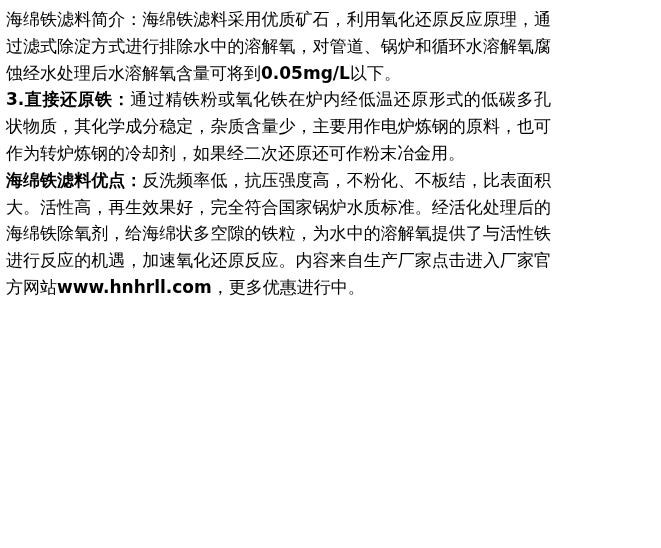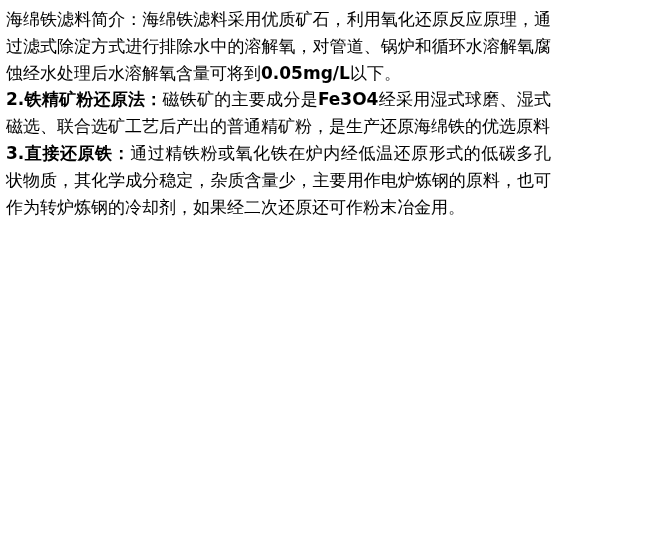--- a/index.html
+++ b/index.html
@@ -30,15 +30,15 @@
   }
   .b {
     font-weight: bold;
   }
 </style>
 </head>
 <body>
 
 <div class="doc">
   <p class="para"><span>海绵铁滤料简介：海绵铁滤料采用优质矿石，利用氧化还原反应原理，通过滤式除淀方式进行排除水中的溶解氧，对管道、锅炉和循环水溶解氧腐蚀经水处理后水溶解氧含量可将到</span><span class="b">0.05mg/L</span><span>以下。</span></p>
-  <p class="para"><span class="b">2.铁精矿粉还原法：</span><span>磁铁矿的主要成分是</span><span class="b">Fe3O4</span><span>经采用湿式球磨、湿式磁选、联合选矿工艺后产出的普通精矿粉，是生产还原海绵铁的优选原料</span></p>
   <p class="para"><span class="b">3.直接还原铁：</span><span>通过精铁粉或氧化铁在炉内经低温还原形式的低碳多孔状物质，其化学成分稳定，杂质含量少，主要用作电炉炼钢的原料，也可作为转炉炼钢的冷却剂，如果经二次还原还可作粉末冶金用。</span></p>
+  <p class="para"><span class="b">海绵铁滤料优点：</span><span>反洗频率低，抗压强度高，不粉化、不板结，比表面积大。活性高，再生效果好，完全符合国家锅炉水质标准。经活化处理后的海绵铁除氧剂，给海绵状多空隙的铁粒，为水中的溶解氧提供了与活性铁进行反应的机遇，加速氧化还原反应。内容来自生产厂家点击进入厂家官方网站</span><span class="b">www.hnhrll.com</span><span>，更多优惠进行中。</span></p>
 </div>
 
 </body></html>

